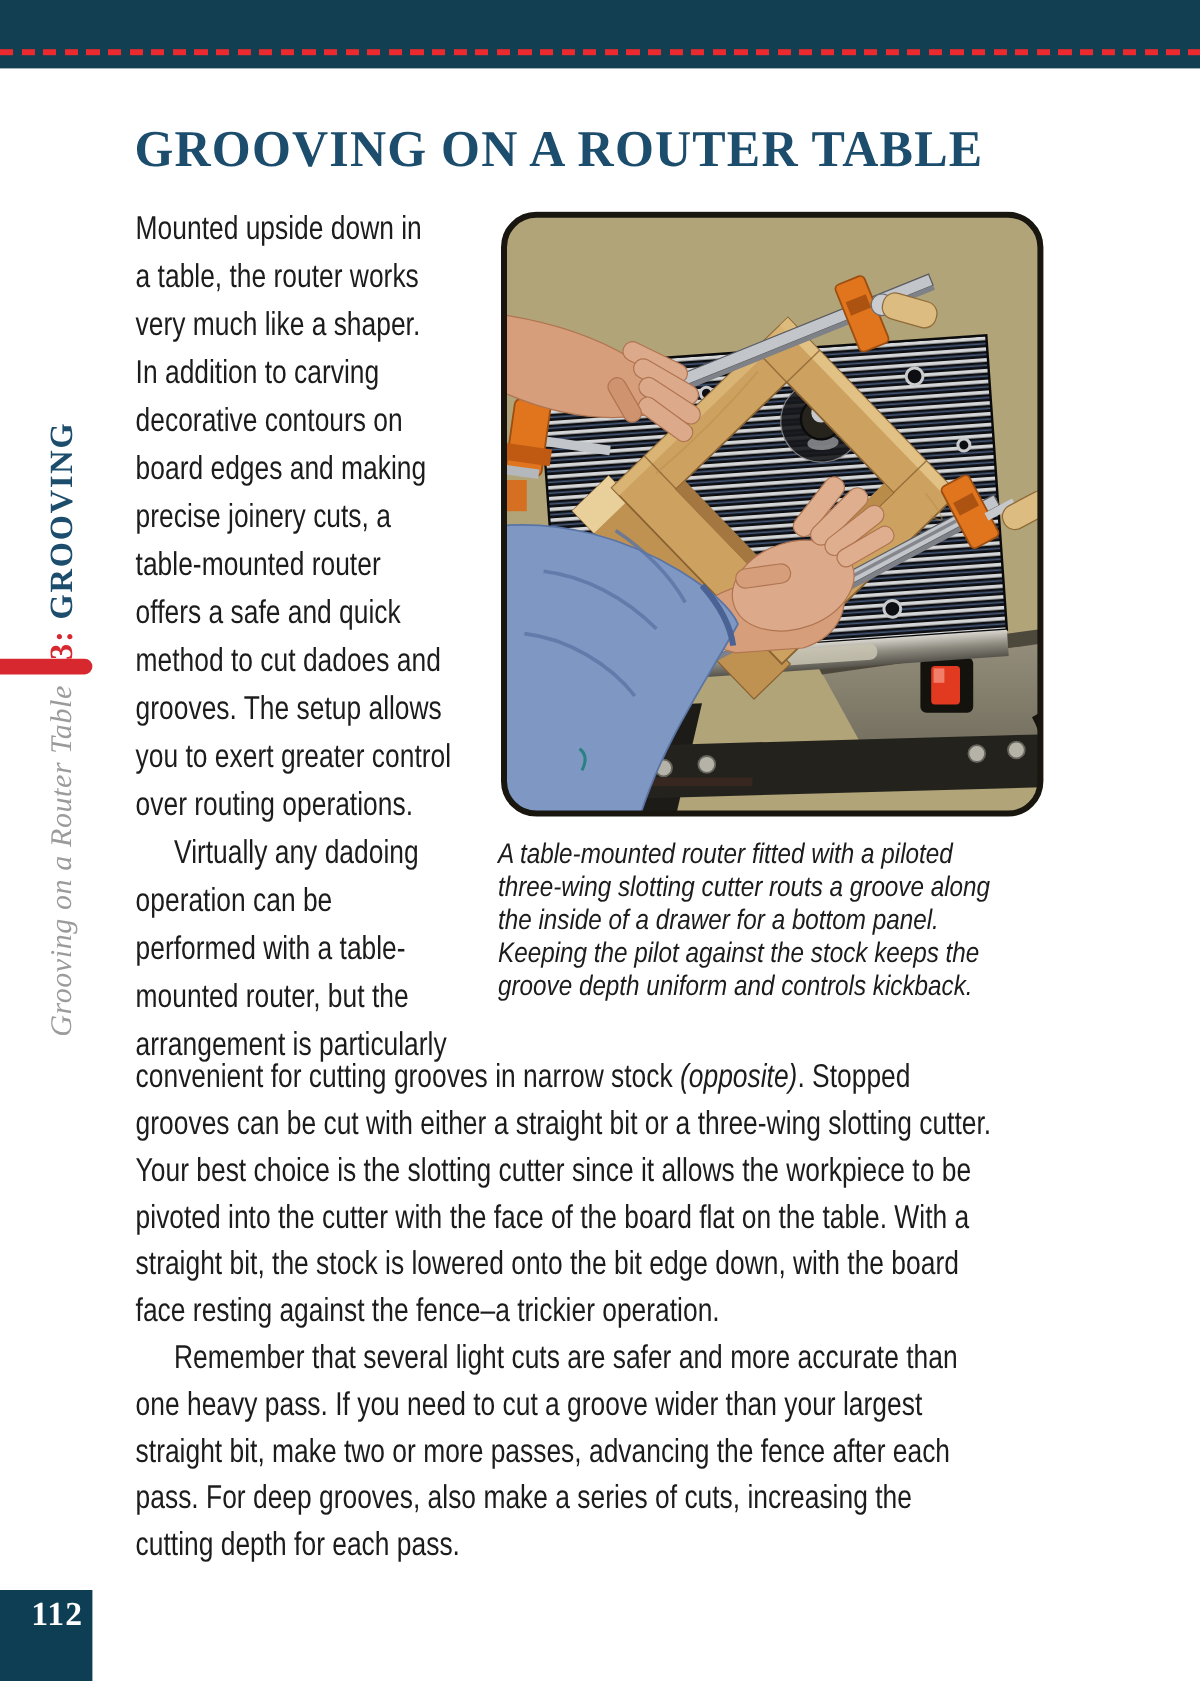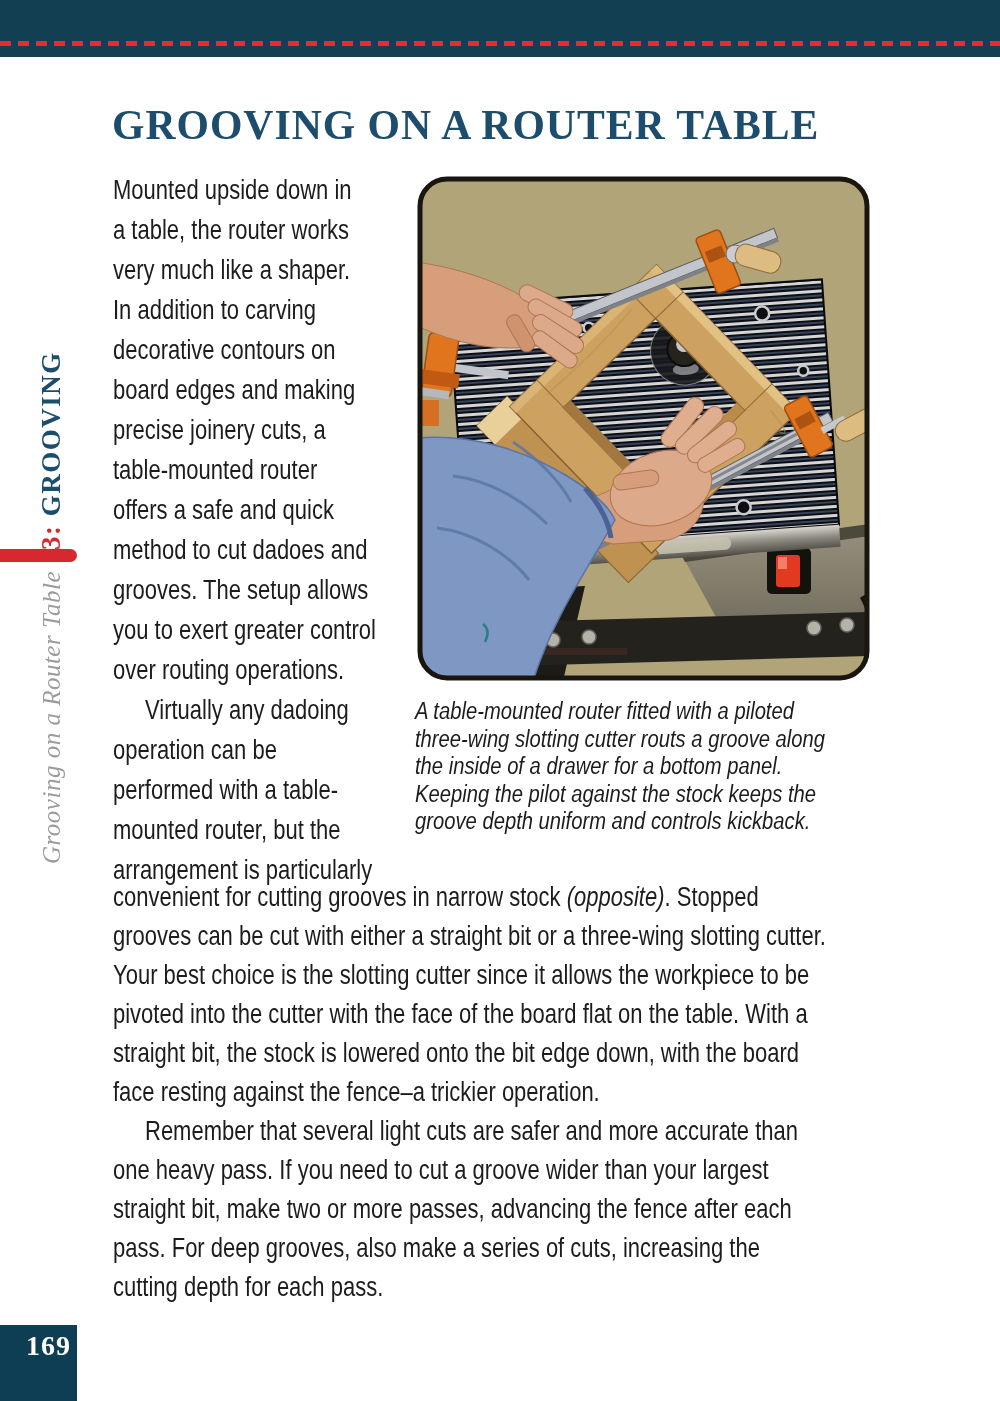--- a/index.html
+++ b/index.html
@@ -245,14 +245,14 @@
 straight bit, the stock is lowered onto the bit edge down, with the board
 face resting against the fence–a trickier operation.</p>
   <p class="indent">Remember that several light cuts are safer and more accurate than
 one heavy pass. If you need to cut a groove wider than your largest
 straight bit, make two or more passes, advancing the fence after each
 pass. For deep grooves, also make a series of cuts, increasing the
 cutting depth for each pass.</p>
 </div>
 
 <div class="pagenum">
-  <span>169</span>
+  <span>112</span>
 </div>
 
 </body></html>

